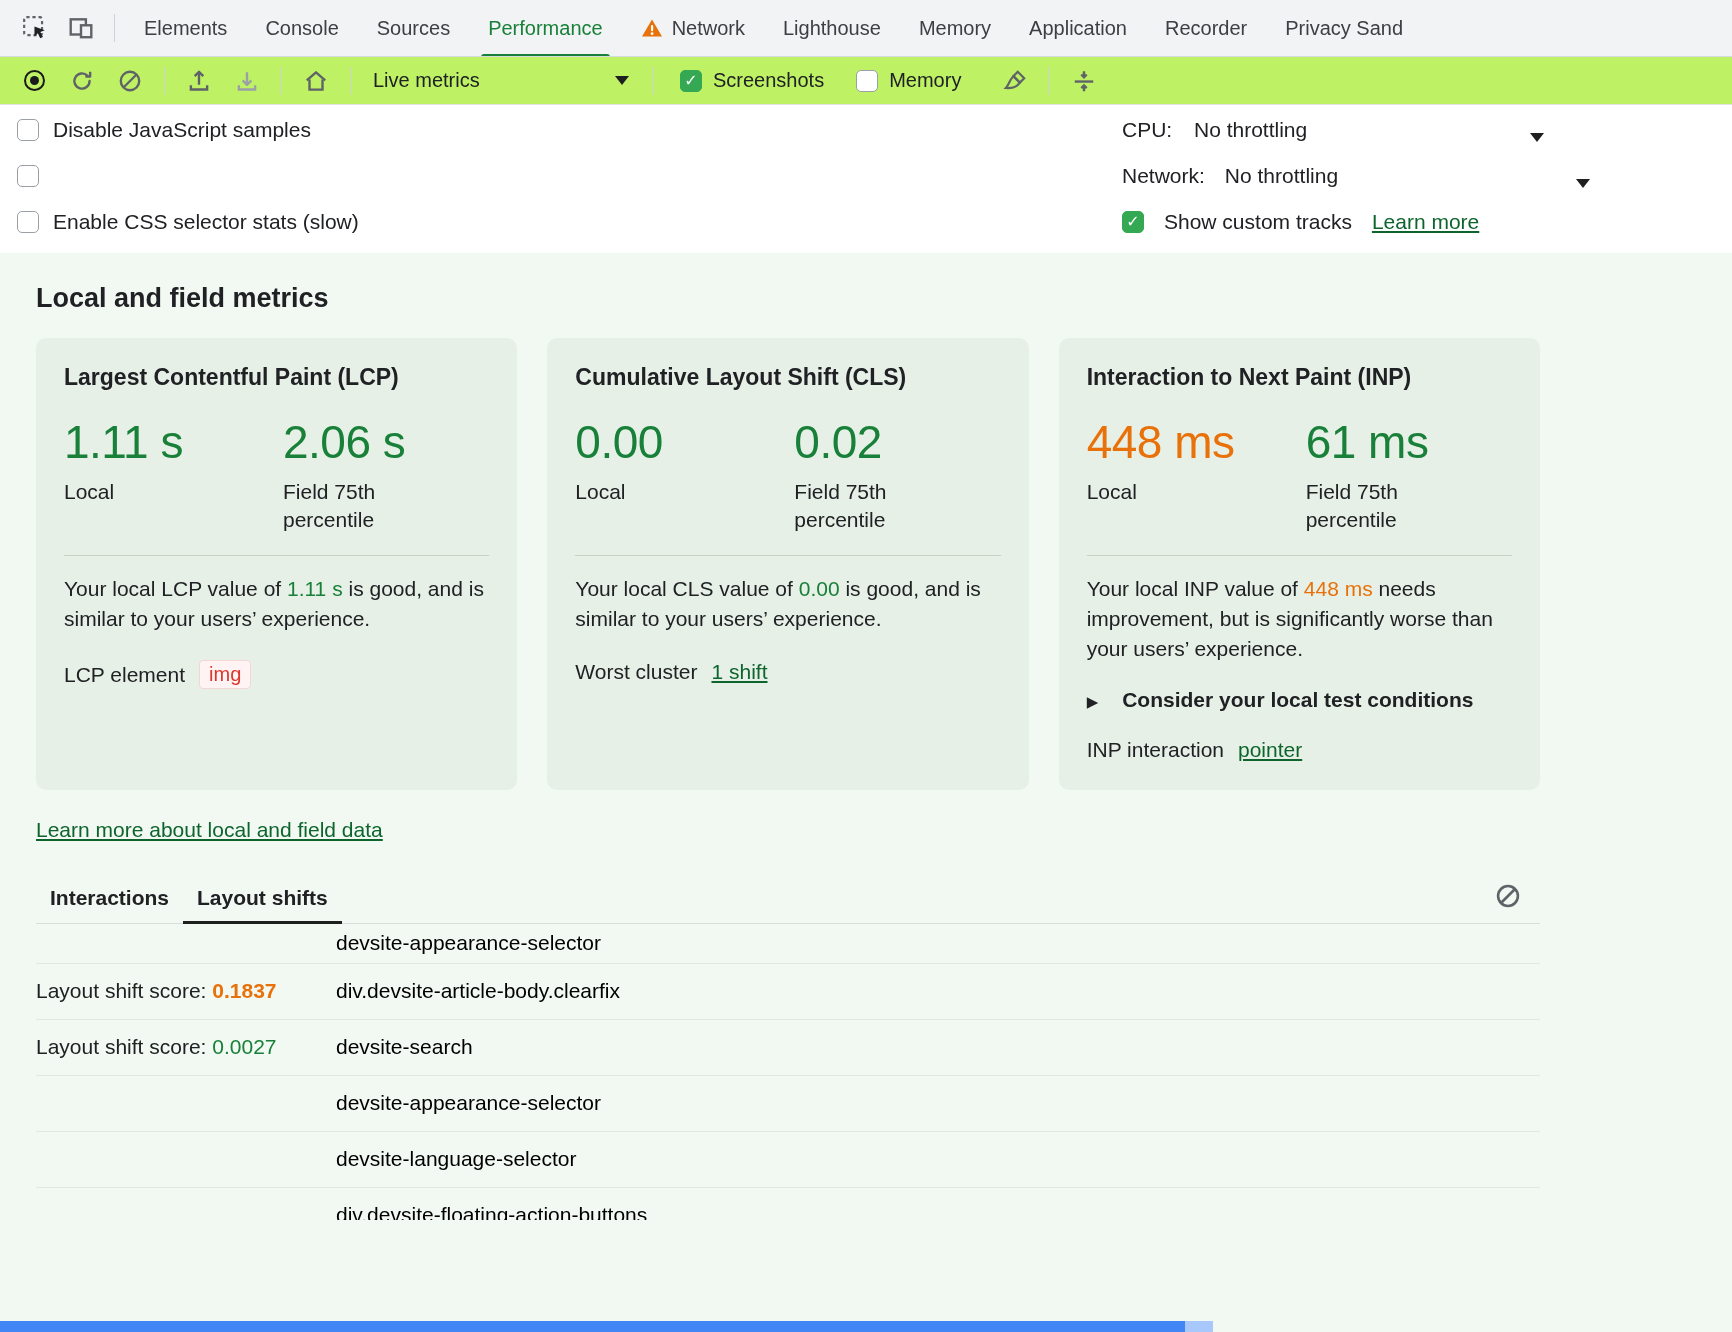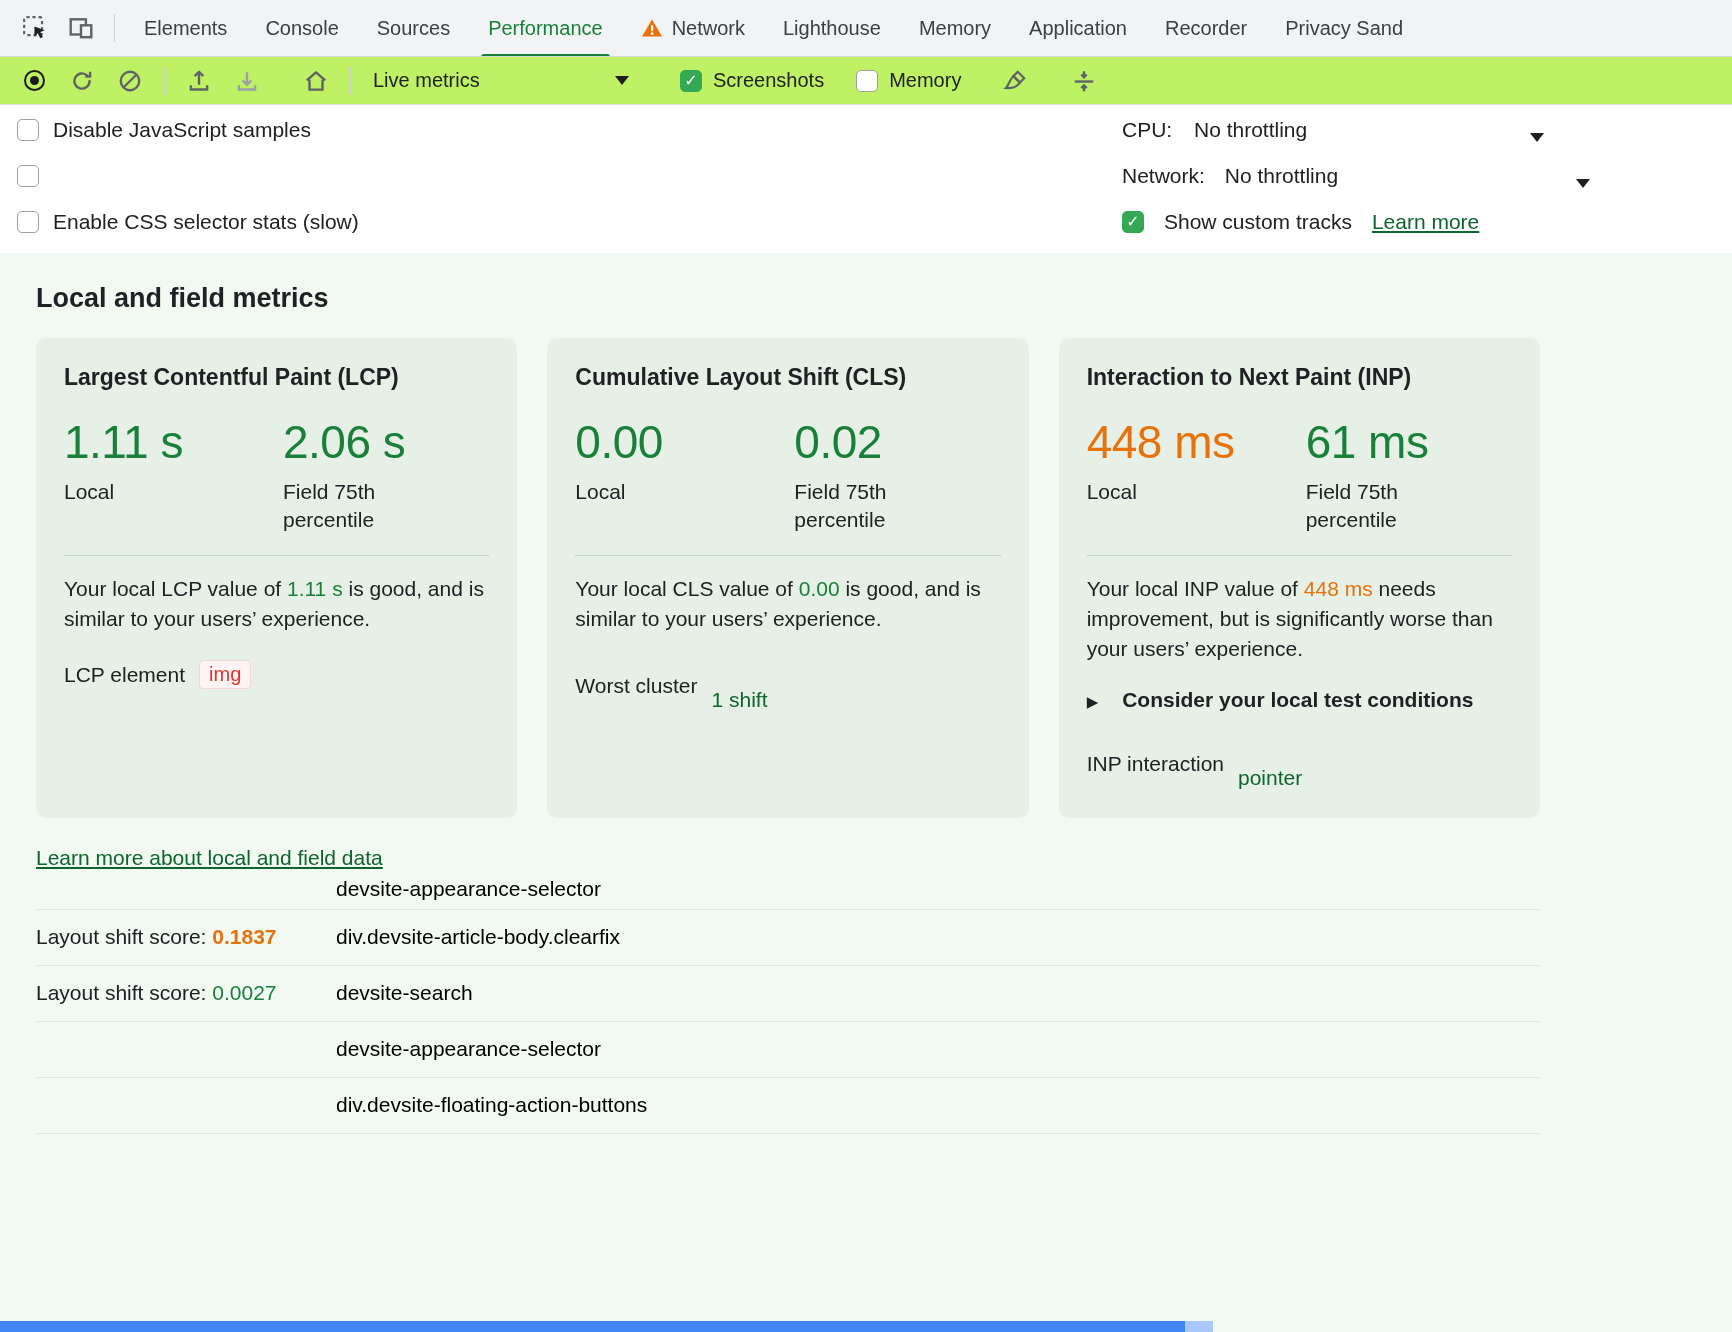--- a/index.html
+++ b/index.html
@@ -90,21 +90,21 @@
   .metric .mlabel { font-size: 21px; margin-top: 9px; max-width: 150px; line-height: 1.32; }
   .card-divider { border: none; border-top: 1px solid #c3d4c3; margin: 22px 0 18px; }
   .card p { font-size: 21px; line-height: 1.42; }
   .inline-green { color: #188038; }
   .inline-orange { color: #e8710a; }
   .extra { margin-top: 26px; display: flex; align-items: center; gap: 14px; font-size: 21px; }
   .badge-img {
     color: #dc362e; background: #fff4f3; border: 1px solid #f2d7d4;
     border-radius: 4px; padding: 2px 9px; font-size: 20px; cursor: pointer;
   }
-  .link-dark { color: #0d652d; cursor: pointer; margin-top: 28px; }
+  .link-dark { color: #0d652d; text-decoration: underline; cursor: pointer; }
   .disclosure { margin-top: 24px; display: flex; align-items: center; gap: 24px; font-size: 21px; font-weight: bold; }
   .tri::before { content: "▶"; font-size: 15px; color: #202124; }
   .learn-more-big { display: inline-block; margin-top: 28px; font-size: 21px; color: #0d652d; text-decoration: underline; cursor: pointer; }
 
   
   .shift-tabs {
     margin-top: 36px; height: 46px;
     display: flex; align-items: flex-end;
     border-bottom: 1px solid #d8ded8;
     position: relative;
@@ -332,39 +332,53 @@
       <div class="extra">
         <span>INP interaction</span>
         <a class="link-dark">pointer</a>
       </div>
     </div>
   </div>
 
   <a class="learn-more-big">Learn more about local and field data</a>
 
   
+  <div class="shift-tabs">
+    <span class="stab">Interactions</span>
+    <span class="stab active">Layout shifts</span>
+    <span class="block-btn">
+      <svg width="28" height="28" viewBox="0 0 24 24">
+          <circle cx="12" cy="12" r="8.5" fill="none" stroke="#5f6368" stroke-width="2.2"></circle>
+          <path d="M6 18 18 6" stroke="#5f6368" stroke-width="2.2"></path>
+        </svg>
+    </span>
+  </div>
 
   <div class="shift-rows">
     <div class="shift-row short">
       <span class="score-cell"></span>
       <a class="elem">devsite-appearance-selector</a>
     </div>
     <div class="shift-row">
       <span class="score-cell"><span>Layout shift score: </span><span class="score-num orange">0.1837</span></span>
       <a class="elem">div.devsite-article-body.clearfix</a>
     </div>
     <div class="shift-row">
       <span class="score-cell"><span>Layout shift score: </span><span class="score-num green">0.0027</span></span>
       <a class="elem">devsite-search</a>
     </div>
     <div class="shift-row">
       <span class="score-cell"></span>
       <a class="elem">devsite-appearance-selector</a>
     </div>
     <div class="shift-row">
       <span class="score-cell"></span>
+      <a class="elem">devsite-language-selector</a>
+    </div>
+    <div class="shift-row">
+      <span class="score-cell"></span>
       <a class="elem">div.devsite-floating-action-buttons</a>
     </div>
   </div>
 </main>
 
 <div class="blue-bar"></div>
 <div class="blue-bar-light"></div>
 
 </body></html>

